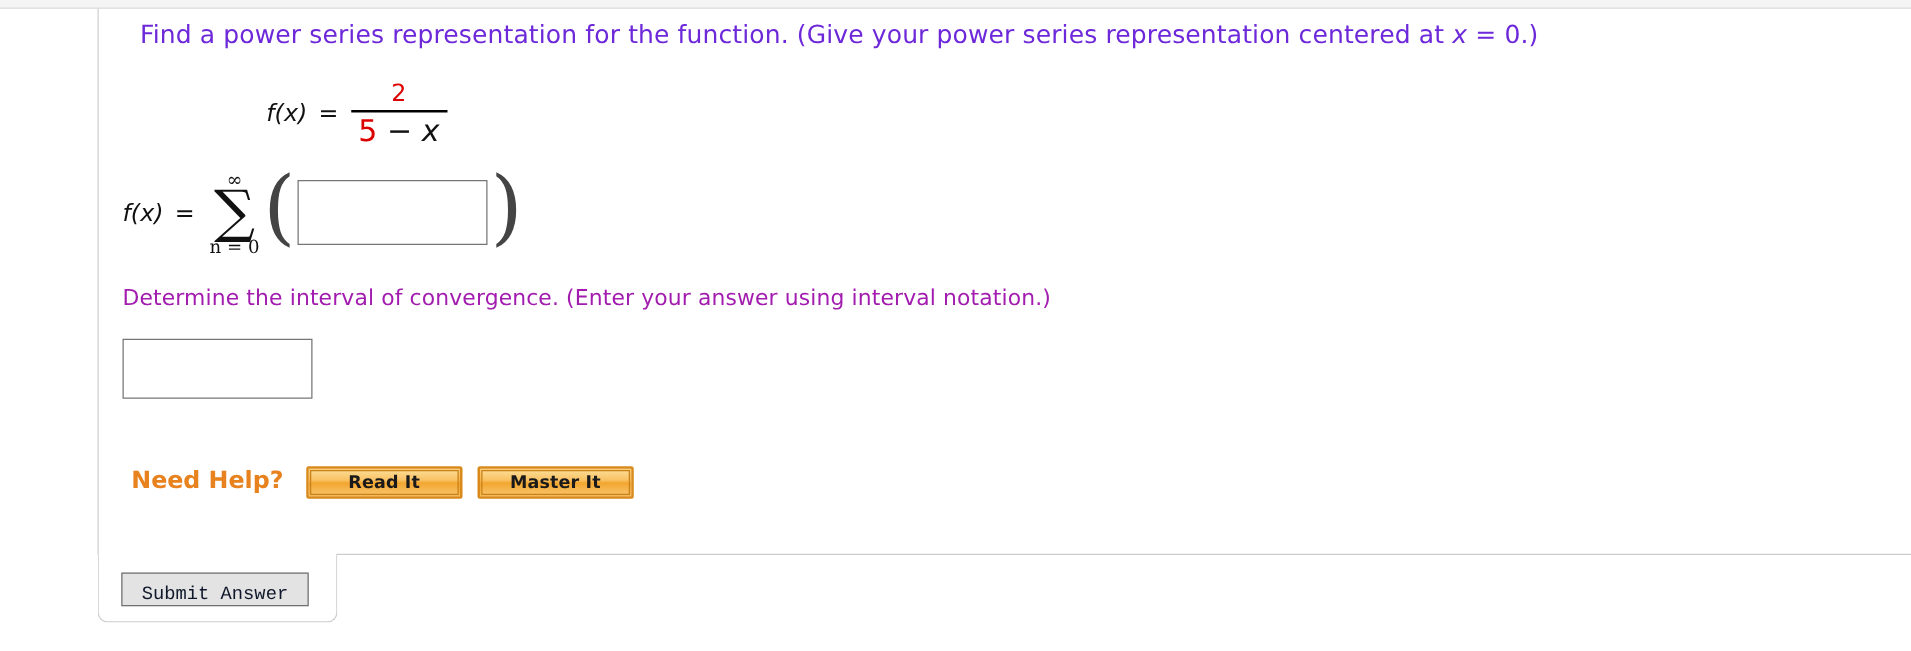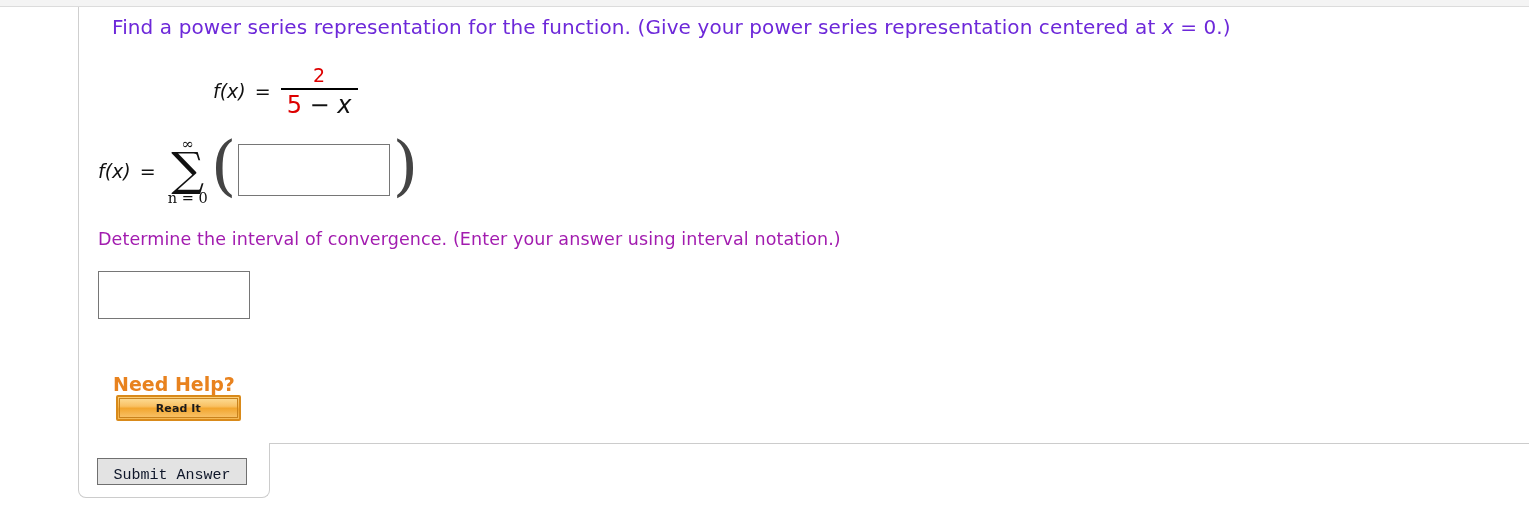--- a/index.html
+++ b/index.html
@@ -210,25 +210,24 @@
     position: absolute;
     left: 98px;
     top: 271px;
     width: 152px;
     height: 48px;
   }
 
   
   #need-help-row {
     position: absolute;
-    left: 113px;
+    left: 105px;
     top: 373px;
     display: flex;
-    align-items: flex-end;
-    flex-direction: column;
+    align-items: flex-start;
   }
   #need-help-label {
     color: #E8821E;
     font-weight: bold;
     font-size: 19px;
     margin-right: 18px;
     white-space: nowrap;
   }
   .help-btn {
     width: 125px;
@@ -248,21 +247,21 @@
     width: 100%;
     height: 100%;
     border: 1px solid #c9821c;
     background: linear-gradient(to bottom, #fcd98f 0%, #f9c163 40%, #f2a62f 52%, #f8c064 100%);
     display: flex;
     align-items: center;
     justify-content: center;
     box-sizing: border-box;
   }
   .help-btn-label {
-    font-size: 11px;
+    font-size: 14px;
     font-weight: bold;
     color: #1a1a1a;
     letter-spacing: 0.1px;
     white-space: nowrap;
   }
 
   
   #submit-answer-button {
     position: absolute;
     left: 97px;
@@ -318,15 +317,20 @@
 
 <input class="answer-box" id="interval-input" type="text" placeholder="" style="">
 
 <div id="need-help-row">
   <span id="need-help-label">Need Help?</span>
   <div class="help-btn">
     <div class="help-btn-inner">
       <span class="help-btn-label">Read It</span>
     </div>
   </div>
+  <div class="help-btn">
+    <div class="help-btn-inner">
+      <span class="help-btn-label">Master It</span>
+    </div>
+  </div>
 </div>
 
 <button id="submit-answer-button">Submit Answer</button>
 
 </body></html>

